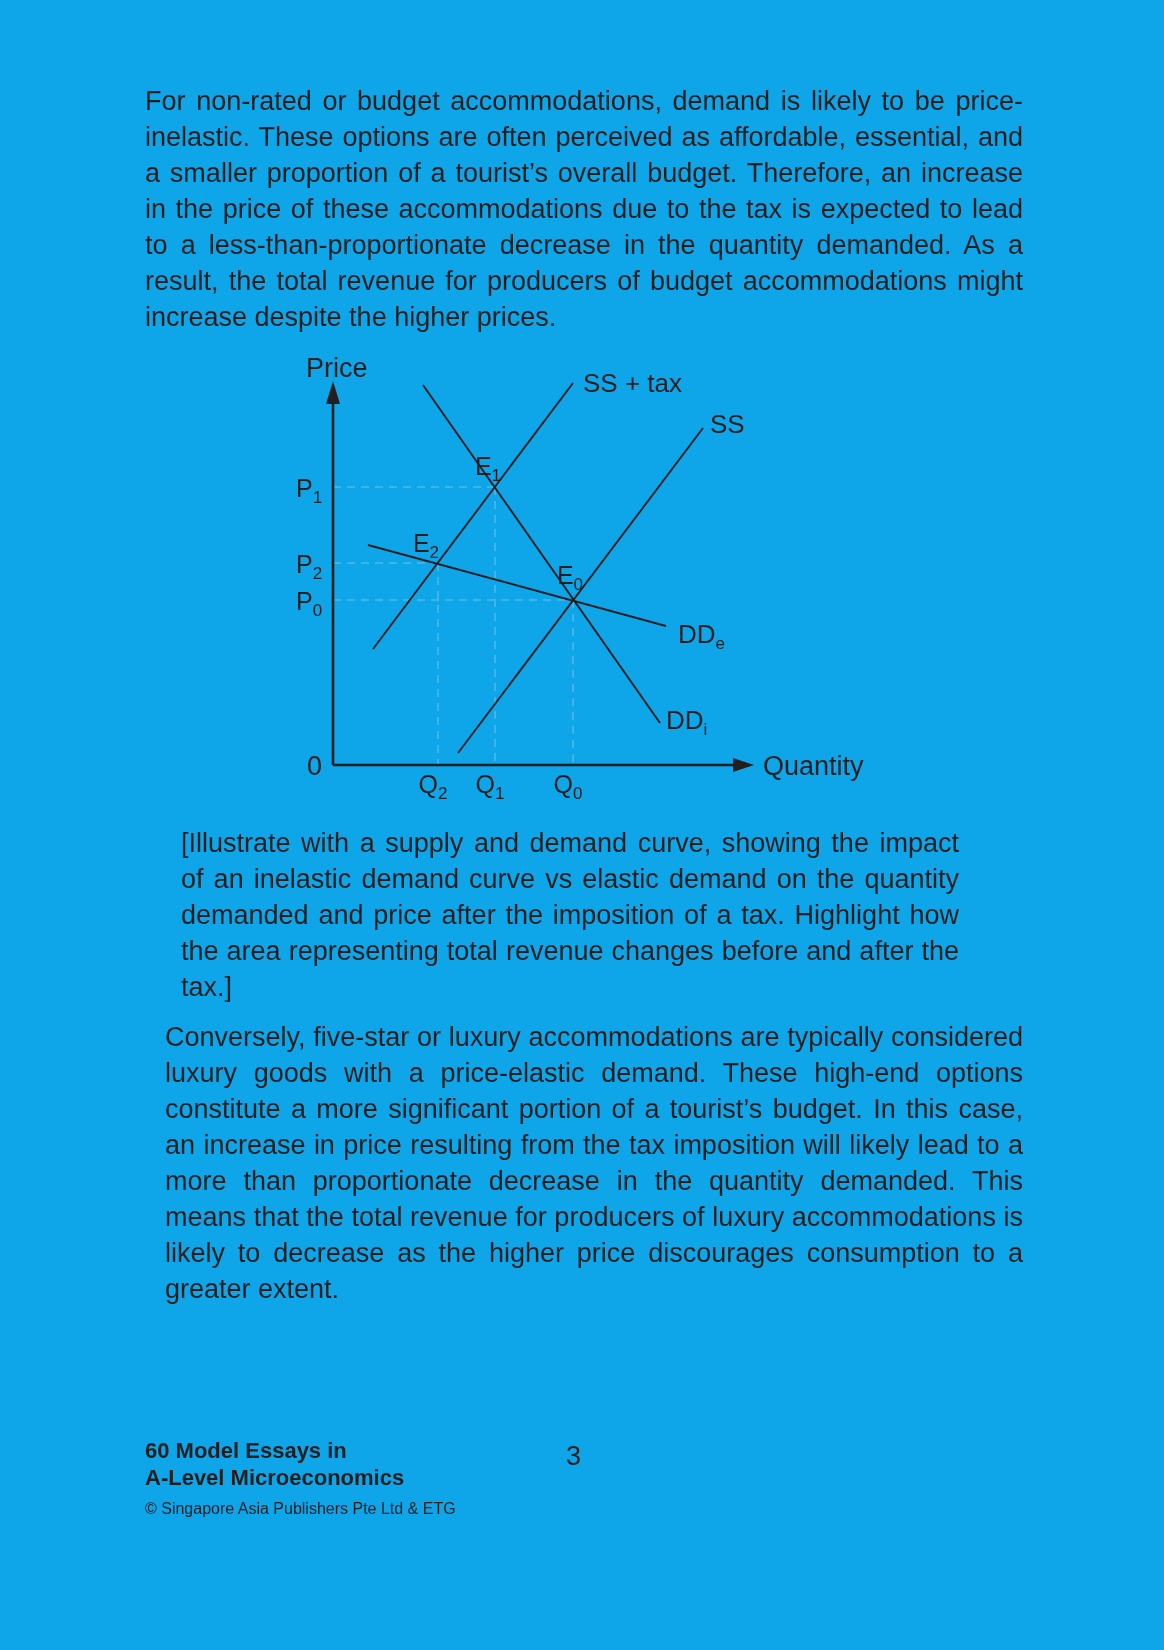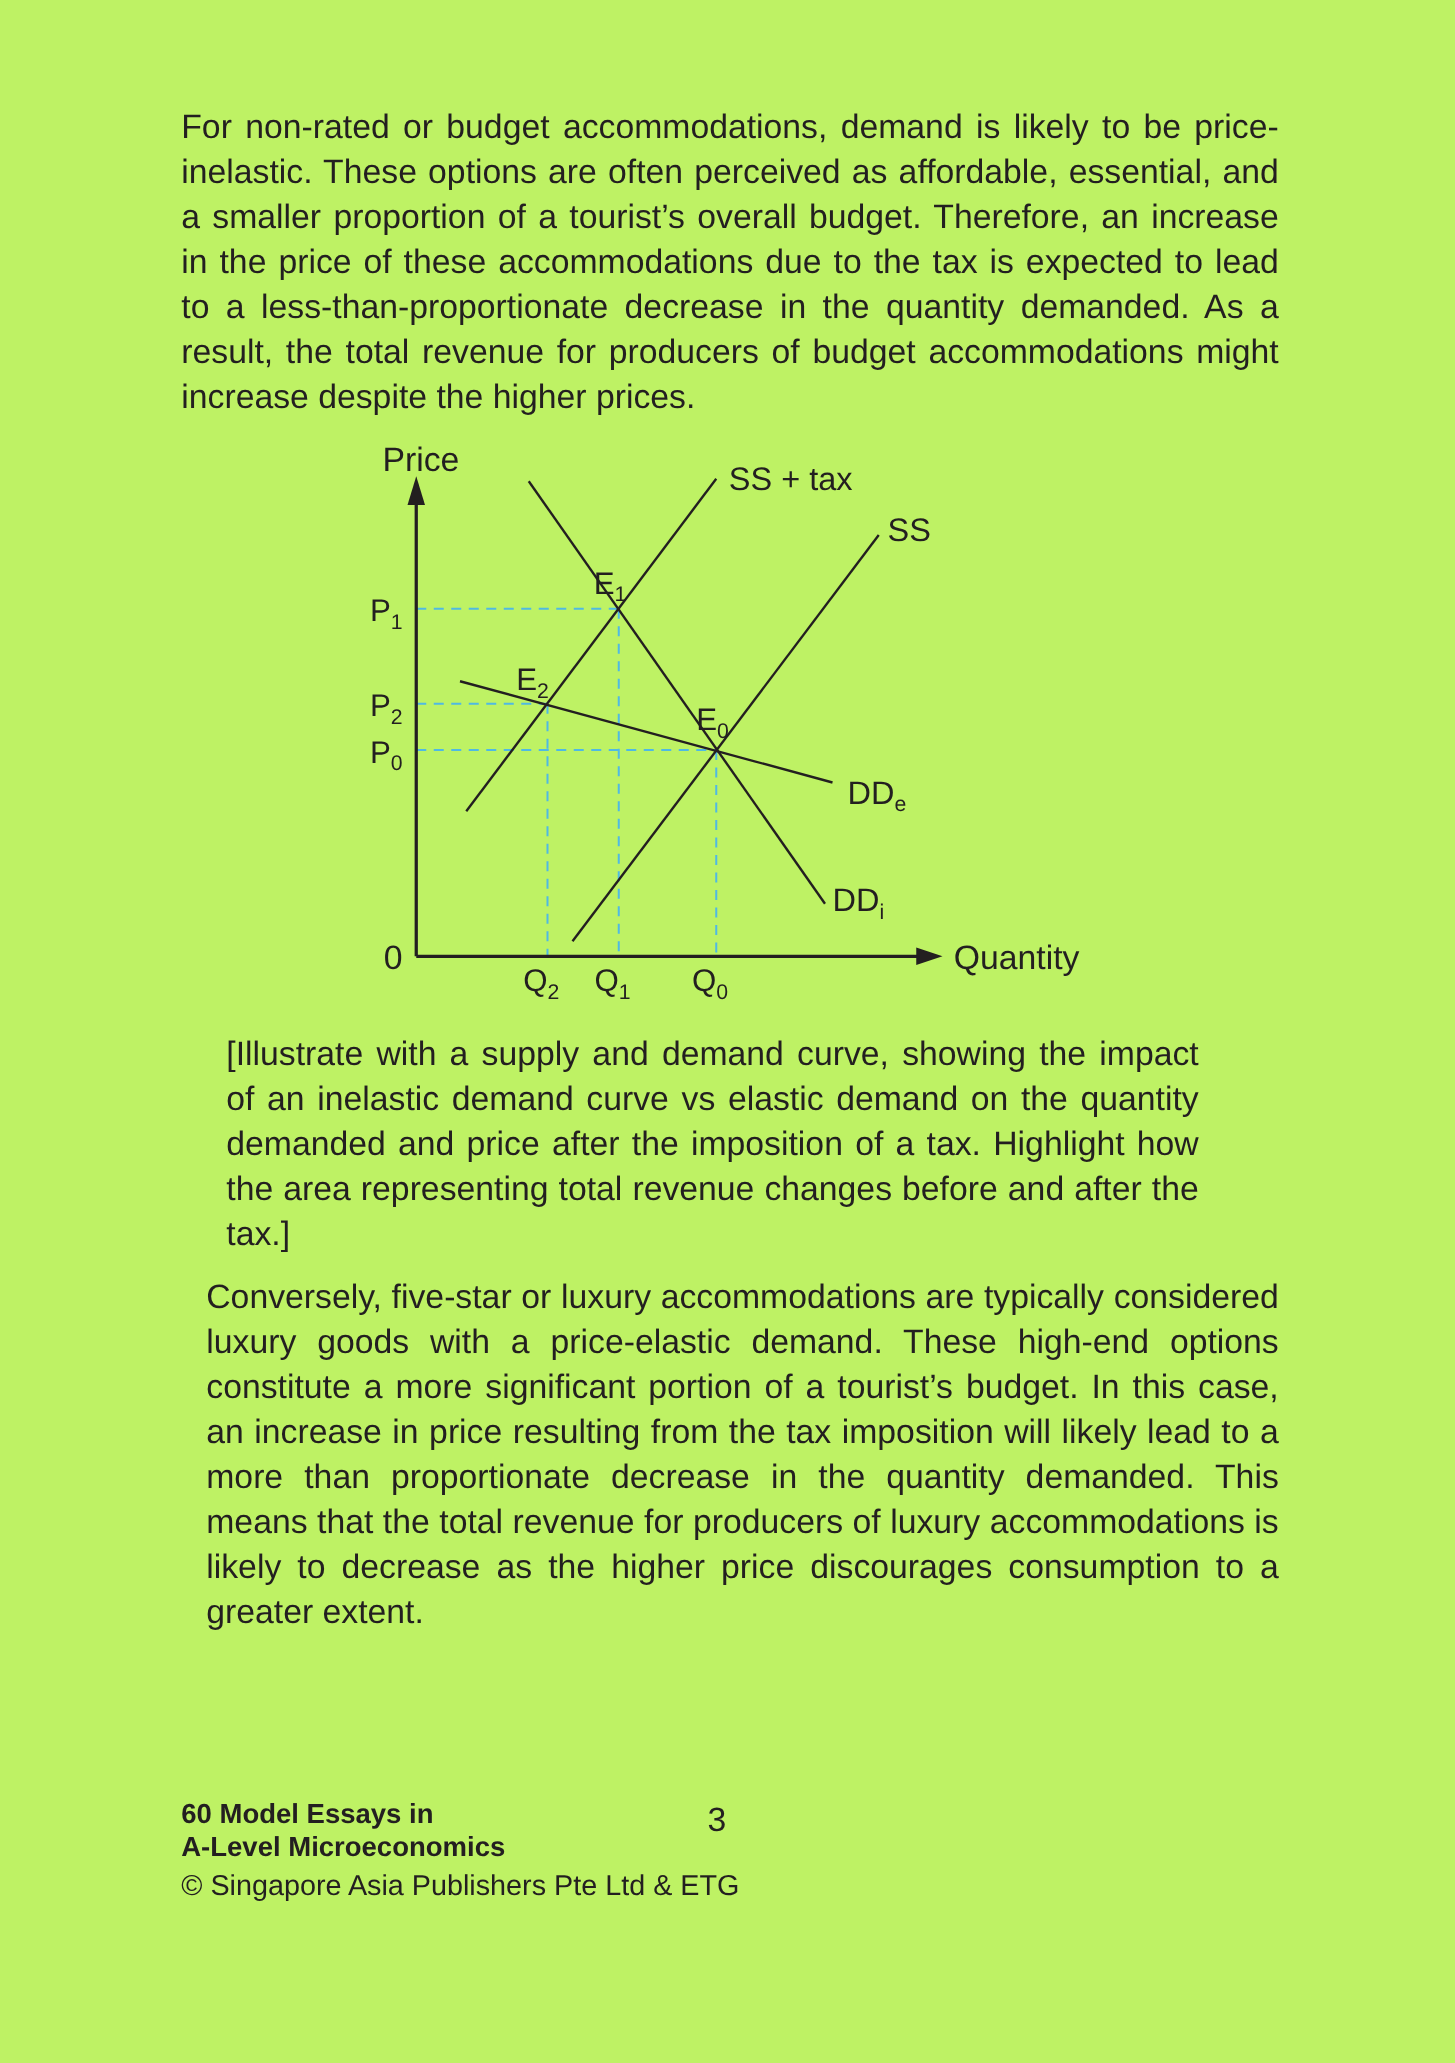--- a/index.html
+++ b/index.html
@@ -1,34 +1,34 @@
 <!DOCTYPE html>
 <html><head>
 <meta charset="utf-8">
 <style>
   * { margin:0; padding:0; box-sizing:border-box; }
   html, body { background:#ffffff; }
   body {
     width:1164px; height:1650px; position:relative; overflow:hidden;
     font-family:"Liberation Sans", sans-serif; color:#231f20;
   }
-  .page { position:absolute; inset:0; background:#bef264; }
+  .page { position:absolute; inset:0; background:#0ea5e9; }
   .content { position:absolute; left:145px; top:83px; width:878px; }
   .para { font-size:27px; line-height:36px; text-align:justify; }
   .note { margin:8px 64px 0 36px; }
   .para2 { margin-top:14px;margin-left:20px; }
   .diagram-wrap { margin:20px 0 2px 103px; width:672px; height:462px; }
   svg text { font-family:"Liberation Sans", sans-serif; fill:#231f20; }
   .axis-label { font-size:27px; }
   .curve-label { font-size:26px; }
   .pt-label { font-size:25px; }
   .sub { font-size:17px; }
   .footer { position:absolute; left:145px; top:1437px; font-size:22px; line-height:27px; }
   .footer .bold { font-weight:bold; }
-  .footer .copyright { margin-top:4px; font-size:23px; font-weight:normal; }
+  .footer .copyright { margin-top:4px; font-size:16px; font-weight:normal; }
   .page-number { position:absolute; left:566px; top:1441px; font-size:27px; }
 </style>
 </head>
 <body>
 
 <div class="page">
   <div class="content">
 
     <p class="para">For non-rated or budget accommodations, demand is likely to be price-inelastic. These options are often perceived as affordable, essential, and a smaller proportion of a tourist’s overall budget. Therefore, an increase in the price of these accommodations due to the tax is expected to lead to a less-than-proportionate decrease in the quantity demanded. As a result, the total revenue for producers of budget accommodations might increase despite the higher prices.</p>
 

